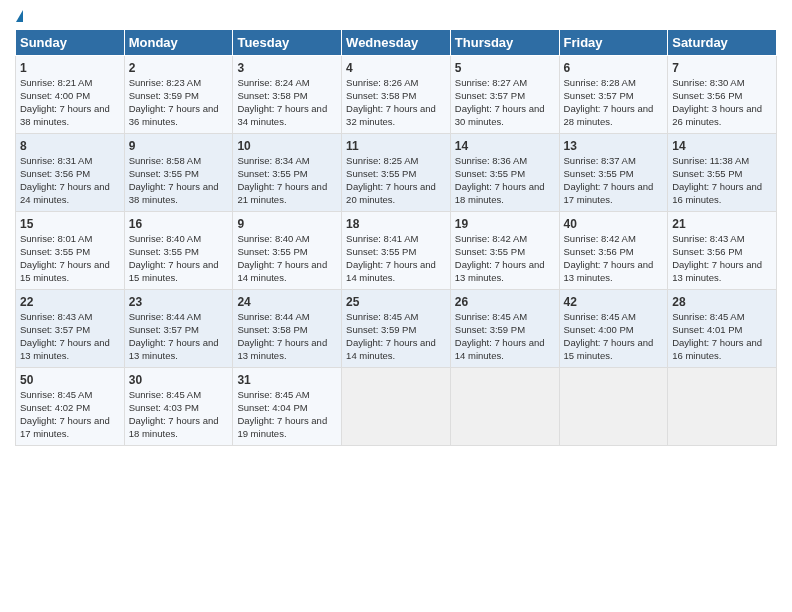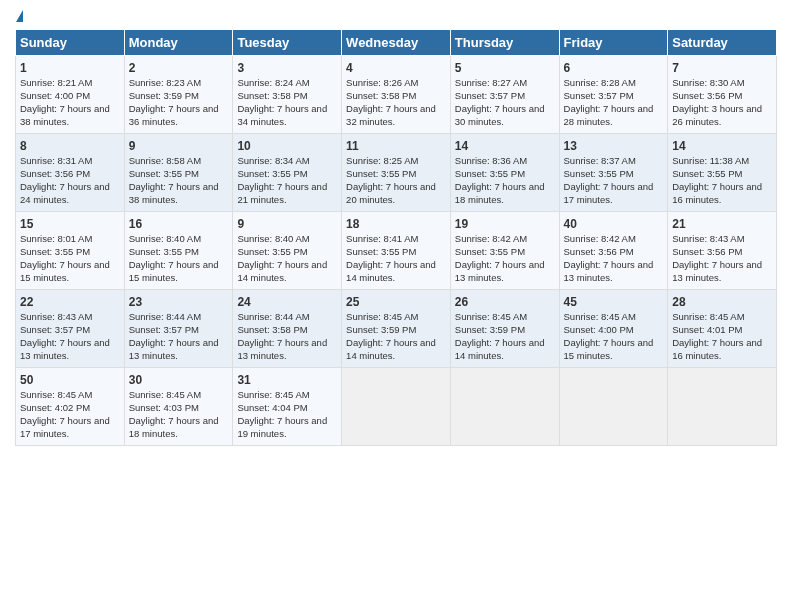--- a/index.html
+++ b/index.html
@@ -134,21 +134,21 @@
           <td><span class="day-num">19</span><span>Sunrise: 8:42 AM</span><br><span>Sunset: 3:55 PM</span><br><span>Daylight: 7 hours and 13 minutes.</span></td>
           <td><span class="day-num">40</span><span>Sunrise: 8:42 AM</span><br><span>Sunset: 3:56 PM</span><br><span>Daylight: 7 hours and 13 minutes.</span></td>
           <td><span class="day-num">21</span><span>Sunrise: 8:43 AM</span><br><span>Sunset: 3:56 PM</span><br><span>Daylight: 7 hours and 13 minutes.</span></td>
         </tr>
         <tr>
           <td><span class="day-num">22</span><span>Sunrise: 8:43 AM</span><br><span>Sunset: 3:57 PM</span><br><span>Daylight: 7 hours and 13 minutes.</span></td>
           <td><span class="day-num">23</span><span>Sunrise: 8:44 AM</span><br><span>Sunset: 3:57 PM</span><br><span>Daylight: 7 hours and 13 minutes.</span></td>
           <td><span class="day-num">24</span><span>Sunrise: 8:44 AM</span><br><span>Sunset: 3:58 PM</span><br><span>Daylight: 7 hours and 13 minutes.</span></td>
           <td><span class="day-num">25</span><span>Sunrise: 8:45 AM</span><br><span>Sunset: 3:59 PM</span><br><span>Daylight: 7 hours and 14 minutes.</span></td>
           <td><span class="day-num">26</span><span>Sunrise: 8:45 AM</span><br><span>Sunset: 3:59 PM</span><br><span>Daylight: 7 hours and 14 minutes.</span></td>
-          <td><span class="day-num">45</span><span>Sunrise: 8:45 AM</span><br><span>Sunset: 4:00 PM</span><br><span>Daylight: 7 hours and 15 minutes.</span></td>
+          <td><span class="day-num">42</span><span>Sunrise: 8:45 AM</span><br><span>Sunset: 4:00 PM</span><br><span>Daylight: 7 hours and 15 minutes.</span></td>
           <td><span class="day-num">28</span><span>Sunrise: 8:45 AM</span><br><span>Sunset: 4:01 PM</span><br><span>Daylight: 7 hours and 16 minutes.</span></td>
         </tr>
         <tr>
           <td><span class="day-num">50</span><span>Sunrise: 8:45 AM</span><br><span>Sunset: 4:02 PM</span><br><span>Daylight: 7 hours and 17 minutes.</span></td>
           <td><span class="day-num">30</span><span>Sunrise: 8:45 AM</span><br><span>Sunset: 4:03 PM</span><br><span>Daylight: 7 hours and 18 minutes.</span></td>
           <td><span class="day-num">31</span><span>Sunrise: 8:45 AM</span><br><span>Sunset: 4:04 PM</span><br><span>Daylight: 7 hours and 19 minutes.</span></td>
           <td class="empty-cell"></td>
           <td class="empty-cell"></td>
           <td class="empty-cell"></td>
           <td class="empty-cell"></td>

